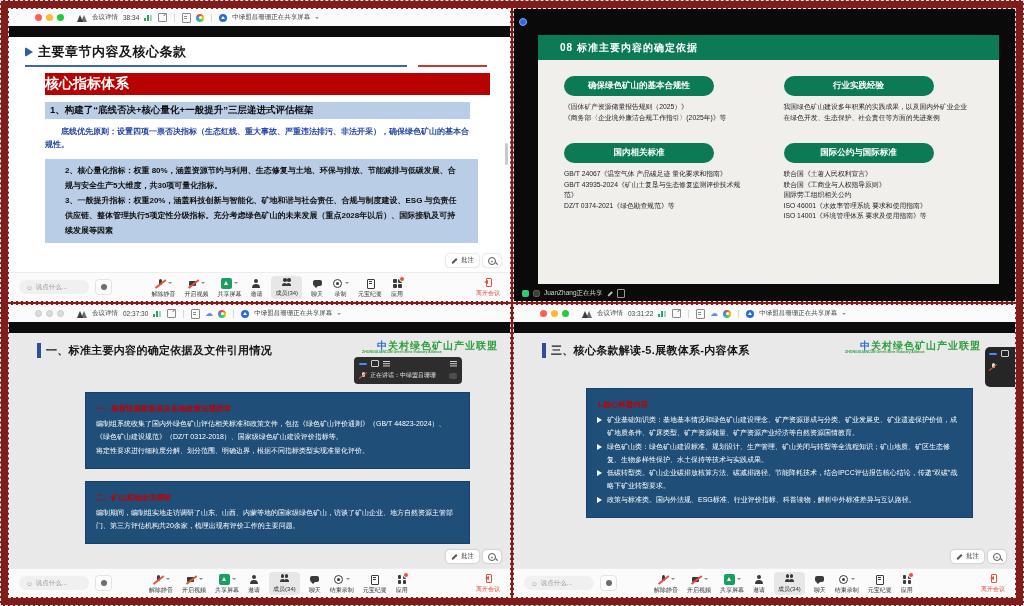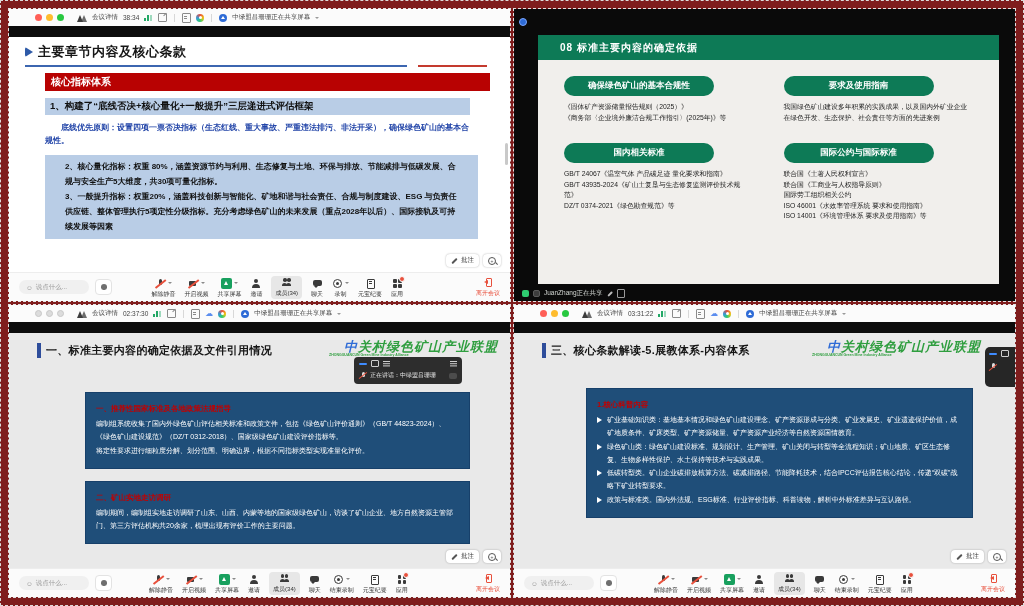--- a/index.html
+++ b/index.html
@@ -33,21 +33,21 @@
   .chev{width:0;height:0;border:2.5px solid transparent;border-top-color:#9a9a9a;margin-top:2px;}
   .blackbar{height:11px;flex:0 0 11px;background:#0c0c0c;}
 
   
   .slide{position:relative;flex:1;overflow:hidden;}
   .tl-slide{background:#fff;padding:6px 14px 0 16px;box-sizing:border-box;}
   .tl-titlerow{display:flex;align-items:center;gap:5px;}
   .wedge{width:0;height:0;border-top:5px solid transparent;border-bottom:5px solid transparent;border-left:8px solid #2e5aa8;border-radius:2px;}
   .tl-title{font-size:13px;font-weight:bold;color:#161616;letter-spacing:.5px;}
   .tl-rule{height:2px;margin-top:4px;background:linear-gradient(to right,#3c66b0 0%,#3c66b0 81%,transparent 81%,transparent 83.5%,#c43a2e 83.5%,#c43a2e 98%,transparent 98%);}
-  .tl-banner{margin:6px 6px 0 20px;background:#b80202;color:#fff;font-weight:bold;font-size:10px;padding:2px 6px;}
+  .tl-banner{margin:6px 6px 0 20px;background:#b80202;color:#fff;font-weight:bold;font-size:14px;padding:2px 0;}
   .tl-point1{margin:7px 26px 0 20px;background:#b9cde6;color:#101010;font-weight:bold;font-size:9.5px;padding:2px 5px;}
   .tl-bluepara{margin:7px 20px 0 20px;color:#2144a8;font-weight:bold;font-size:8px;line-height:1.6;text-indent:2em;}
   .tl-bluebox{margin:7px 18px 0 20px;background:#b9cde6;padding:4px 20px;color:#101010;font-weight:bold;font-size:8px;line-height:1.9;}
   .scrollthumb{position:absolute;right:2px;top:45%;width:3px;height:22px;background:#c9c9c9;border-radius:2px;}
   .annot{position:absolute;right:9px;bottom:5px;display:flex;gap:4px;z-index:6;}
   .abtn{background:#fff;border-radius:4px;padding:2px 5px;font-size:6.5px;color:#333;display:flex;align-items:center;gap:3px;box-shadow:0 0 2px rgba(0,0,0,.3);}
   .pcl{width:7px;height:2px;background:#555;border-radius:1px;transform:rotate(-45deg);}
   .mag{width:6px;height:6px;border:1.2px solid #555;border-radius:50%;position:relative;display:flex;align-items:center;justify-content:center;font-size:5px;color:#555;}
   .mag::after{content:"";position:absolute;width:3px;height:1.2px;background:#555;right:-3px;bottom:-1px;transform:rotate(45deg);}
 
@@ -99,21 +99,21 @@
   .st-d{width:7px;height:7px;border-radius:2px;background:#3d3d3d;border:1px solid #5a5a5a;box-sizing:border-box;}
   .st-pcl{width:6px;height:1.6px;background:#bbb;border-radius:1px;transform:rotate(-45deg);}
   .st-doc{width:6px;height:7px;border:1px solid #9a9a9a;border-radius:1px;}
 
   
   .gslide{background:#e9e9e9;padding:10px 12px 0 14px;box-sizing:border-box;}
   .s-titlerow{display:flex;align-items:center;gap:5px;margin-left:14px;}
   .vbar{width:4px;height:15px;background:#2e4d9b;}
   .s-title{font-size:11px;font-weight:bold;color:#161616;letter-spacing:.3px;}
   .logo{position:absolute;right:12px;top:7px;text-align:left;line-height:1.1;}
-  .logo-cn{font-size:13px;font-weight:bold;font-style:italic;color:#2f9e3f;letter-spacing:1px;margin-left:15px;}
+  .logo-cn{font-size:10px;font-weight:bold;color:#2f9e3f;letter-spacing:1px;margin-left:15px;}
   .logo-cn .lz{color:#2e6bd6;}
   .logo-en{font-size:3.5px;color:#2f9e3f;font-weight:bold;}
   .bluebox{margin:10px 28px 0 62px;background:#1f4e79;padding:11px 10px;border:1px solid #17406a;}
   .bb-head{color:#c00000;font-weight:bold;font-size:7.5px;margin-bottom:3px;}
   .bb-body{color:#fff;font-size:7px;line-height:1.9;}
   .bullet{display:flex;color:#fff;font-size:7px;line-height:1.9;}
   .bmark{flex:0 0 auto;width:0;height:0;border:3px solid transparent;border-left:5px solid #fff;margin:4px 2px 0 0;}
   
   .fw{position:absolute;top:24px;right:48px;width:98px;background:rgba(30,30,30,.93);border-radius:4px;padding:3px 5px 4px 5px;z-index:8;}
   .fw-r1{display:flex;align-items:center;gap:4px;}
@@ -248,21 +248,21 @@
     <span class="tr-cursor"></span>
     <div class="tr-slidewrap">
       <div class="tr-head">08 标准主要内容的确定依据</div>
       <div class="tr-body">
         <div class="tr-card">
           <div class="tr-pill">确保绿色矿山的基本合规性</div>
           <div class="tr-cardbody pre">《固体矿产资源储量报告规则（2025）》
 《商务部〈企业境外廉洁合规工作指引〉(2025年)》等</div>
         </div>
         <div class="tr-card">
-          <div class="tr-pill">要求及使用指南</div>
+          <div class="tr-pill">行业实践经验</div>
           <div class="tr-cardbody pre">我国绿色矿山建设多年积累的实践成果，以及国内外矿业企业在绿色开发、生态保护、社会责任等方面的先进案例</div>
         </div>
         <div class="tr-card">
           <div class="tr-pill">国内相关标准</div>
           <div class="tr-cardbody pre">GB/T 24067《温室气体 产品碳足迹 量化要求和指南》
 GB/T 43935-2024《矿山土复垦与生态修复监测评价技术规范》
 DZ/T 0374-2021《绿色勘查规范》等</div>
         </div>
         <div class="tr-card">
           <div class="tr-pill">国际公约与国际标准</div>

